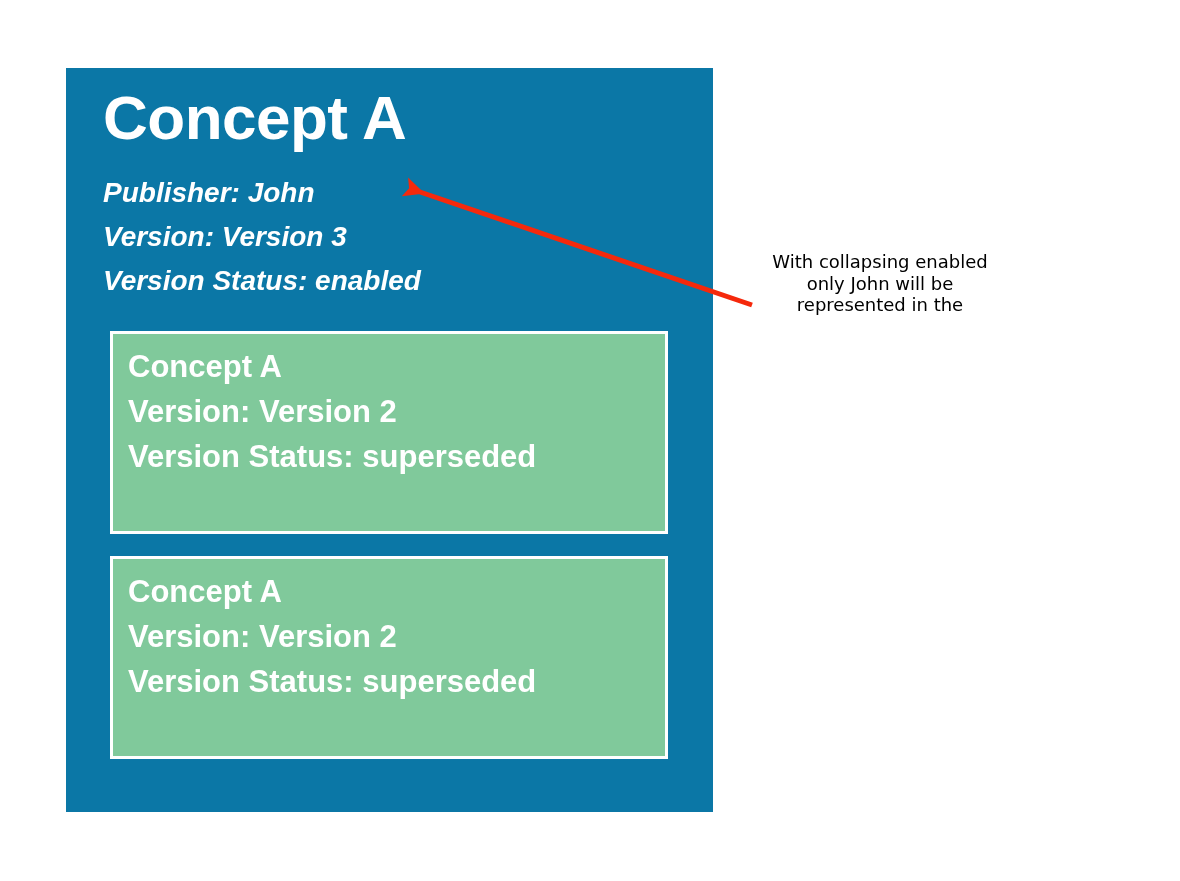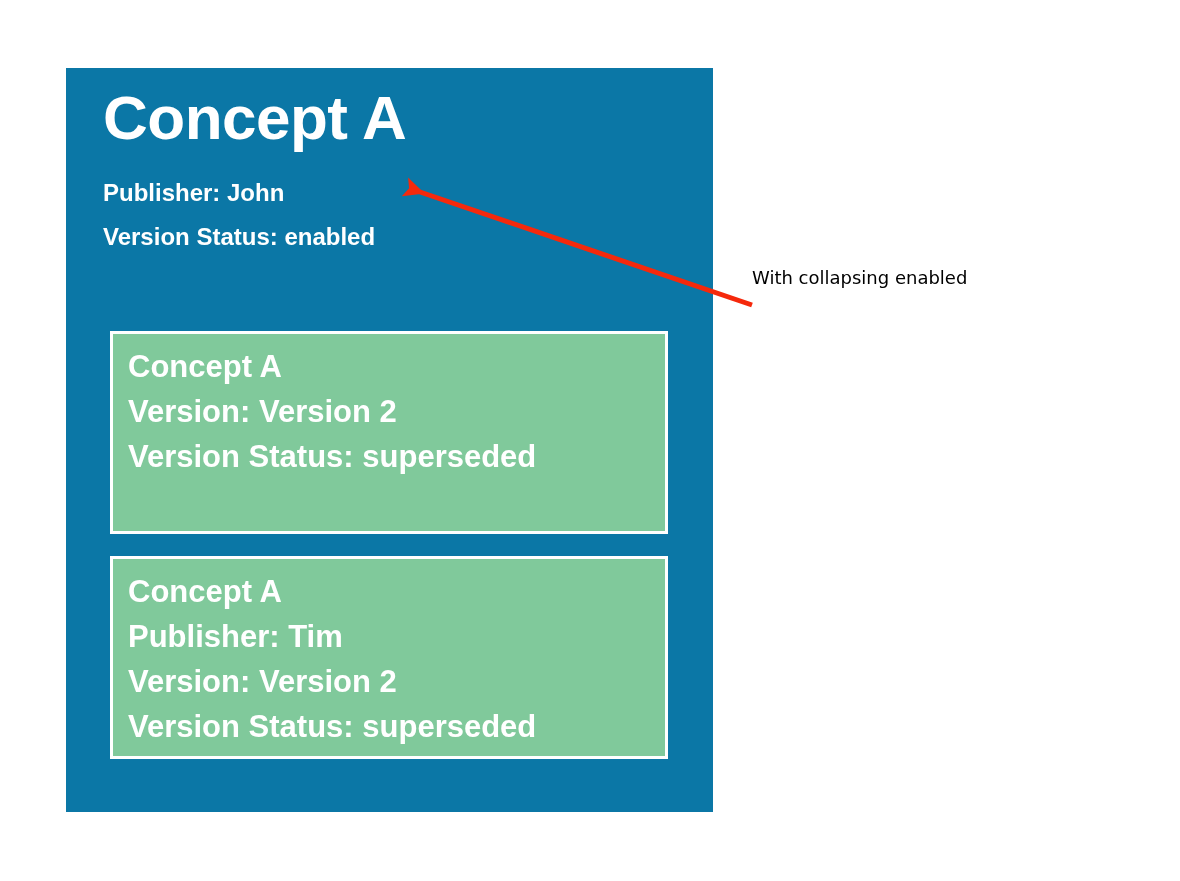--- a/index.html
+++ b/index.html
@@ -46,25 +46,26 @@
     letter-spacing: -0.5px;
   }
 
   #panel-meta {
     position: absolute;
     left: 37px;
     top: 103px;
     width: 590px;
   }
   .panel-meta-line {
-    font-size: 24px;
+    font-size: 28px;
     font-weight: bold;
     color: #ffffff;
     line-height: 44px;
     white-space: nowrap;
+    font-style: italic;
   }
 
   
   .version-card {
     position: absolute;
     left: 44px;
     width: 558px;
     height: 203px;
     background: #80c99b;
     border: 3px solid #ffffff;
@@ -84,23 +85,23 @@
     font-weight: bold;
     color: #ffffff;
     line-height: 45px;
     white-space: nowrap;
   }
 
   
   #annotation {
     position: absolute;
     left: 752px;
-    top: 267px;
+    top: 251px;
     width: 256px;
-    text-align: left;
+    text-align: center;
     font-family: "DejaVu Sans", sans-serif;
   }
   .annotation-line {
     font-size: 18px;
     font-weight: normal;
     color: #000000;
     line-height: 21.5px;
     white-space: nowrap;
   }
 
@@ -118,44 +119,46 @@
 <body>
 
 <div id="slide">
 
   <div id="concept-panel">
 
     <div id="panel-title">Concept A</div>
 
     <div id="panel-meta">
       <div class="panel-meta-line">Publisher: John</div>
+      <div class="panel-meta-line">Version: Version 3</div>
       <div class="panel-meta-line">Version Status: enabled</div>
     </div>
 
     <div class="version-card" id="version-card-0">
       <div class="version-card-inner">
         <div class="card-line">Concept A</div>
         <div class="card-line">Version: Version 2</div>
         <div class="card-line">Version Status: superseded</div>
       </div>
     </div>
 
     <div class="version-card" id="version-card-1">
       <div class="version-card-inner">
         <div class="card-line">Concept A</div>
-        <div class="card-line">Publisher: Tim</div>
         <div class="card-line">Version: Version 2</div>
         <div class="card-line">Version Status: superseded</div>
       </div>
     </div>
 
   </div>
 
   <div id="annotation">
     <div class="annotation-line">With collapsing enabled</div>
+    <div class="annotation-line">only John will be</div>
+    <div class="annotation-line">represented in the</div>
   </div>
 
   <svg id="arrow-svg" viewBox="0 0 1180 881" xmlns="http://www.w3.org/2000/svg">
     <defs>
       <marker id="arrowhead" markerWidth="4.2" markerHeight="4.2" refX="1.0" refY="2.1" orient="auto" markerUnits="strokeWidth">
         <path d="M 0 2.1 L 4.2 0.1 L 3.3 2.1 L 4.2 4.1 Z" fill="#f5290c"></path>
       </marker>
     </defs>
     <line x1="752" y1="305" x2="420" y2="192" stroke="#f5290c" stroke-width="5" marker-end="url(#arrowhead)"></line>
   </svg>

